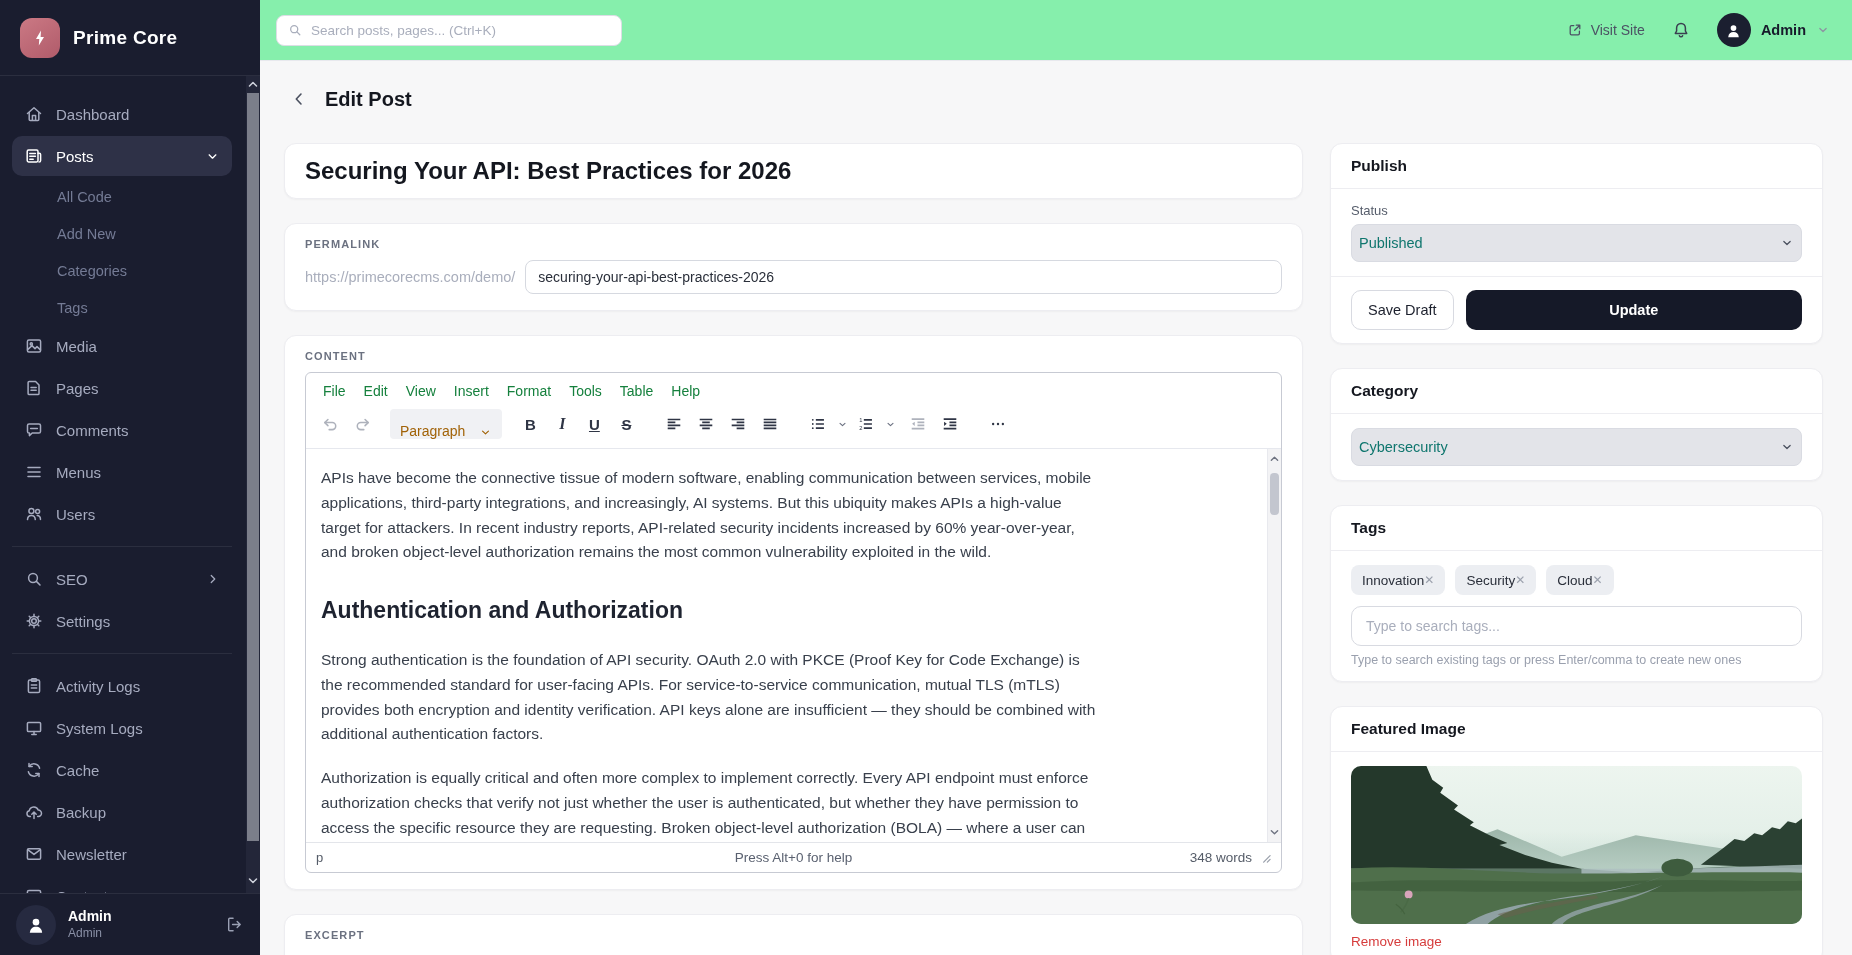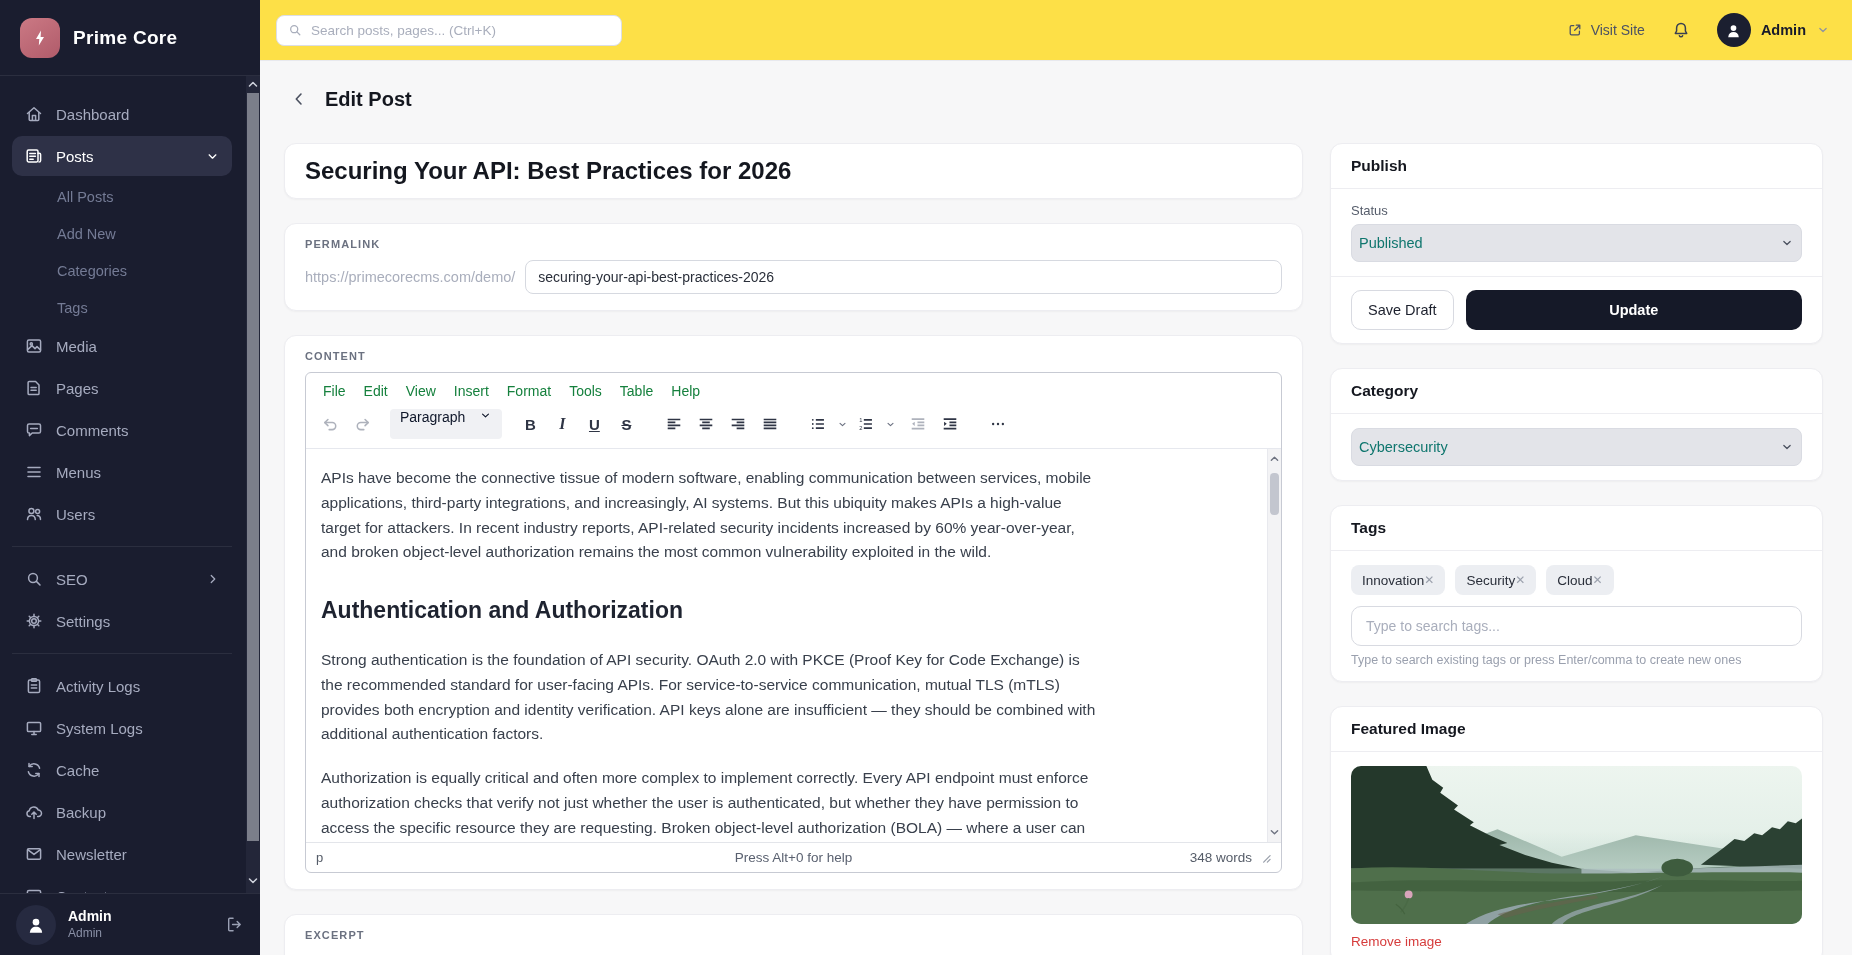--- a/index.html
+++ b/index.html
@@ -22,21 +22,21 @@
   .sb-scroll-arrow { position:absolute; left:0; width:14px; height:16px; display:flex; align-items:center; justify-content:center; color:#cfd2dc; }
   .sb-scroll-thumb { position:absolute; left:1px; right:1px; top:17px; height:748px; background:#7b7e8a; }
   .sb-footer { height:62px; flex-shrink:0; border-top:1px solid rgba(255,255,255,.08); display:flex; align-items:center; gap:12px; padding:0 16px; }
   .sb-avatar { width:40px; height:40px; border-radius:50%; background:#262a40; display:flex; align-items:center; justify-content:center; overflow:hidden; flex-shrink:0; }
   .sb-user-name { color:#fff; font-size:14px; font-weight:600; line-height:1.25; }
   .sb-user-role { color:#8a90a6; font-size:12px; line-height:1.25; }
   .sb-logout { margin-left:auto; color:#9aa0b4; display:flex; cursor:pointer; }
 
   
   .main { flex:1; min-width:0; display:flex; flex-direction:column; }
-  .topbar { height:61px; flex-shrink:0; background:#fde047; border-bottom:1px solid #e8e9ee; display:flex; align-items:center; padding:0 22px 0 16px; }
+  .topbar { height:61px; flex-shrink:0; background:#86efac; border-bottom:1px solid #e8e9ee; display:flex; align-items:center; padding:0 22px 0 16px; }
   .searchbox { width:346px; height:31px; border:1px solid #dcdee5; border-radius:8px; display:flex; align-items:center; gap:8px; padding:0 10px; color:#a9aebc; background:#fff; }
   .searchbox input { flex:1; border:none; outline:none; background:transparent; font-size:13.5px; color:#333a46; font-family:"Liberation Sans", sans-serif; }
   .searchbox input::placeholder { color:#a9aebc; }
   .topbar-right { margin-left:auto; display:flex; align-items:center; gap:26px; }
   .visit-site { display:flex; align-items:center; gap:8px; color:#4c5264; font-size:14px; cursor:pointer; }
   .bell-btn { color:#3a4050; display:flex; cursor:pointer; }
   .user-menu { display:flex; align-items:center; gap:10px; cursor:pointer; }
   .tb-avatar { width:34px; height:34px; border-radius:50%; background:#1b1f30; display:flex; align-items:center; justify-content:center; overflow:hidden; }
   .tb-user-name { font-size:14.5px; font-weight:700; color:#171a2b; }
   .tb-chev { color:#8d93a2; display:flex; }
@@ -64,21 +64,21 @@
   .editor { border:1px solid #c7cad3; border-radius:6px; margin-top:10px; overflow:hidden; background:#fff; }
   .mce-menubar { display:flex; align-items:center; padding:7px 8px 2px; }
   .menu-item { padding:3px 9px; font-size:14px; color:#15803d; border-radius:4px; cursor:pointer; }
   .mce-toolbar { display:flex; align-items:center; padding:5px 8px 9px; }
   .tb-btn { min-width:32px; height:30px; display:flex; align-items:center; justify-content:center; color:#2f3545; border-radius:4px; cursor:pointer; }
   .tb-btn.muted { color:#aeb2bc; }
   .tb-glyph { font-size:15px; font-weight:700; }
   .tb-glyph.italic { font-family:"Liberation Serif", serif; font-style:italic; font-size:16px; }
   .tb-glyph.underline { text-decoration:underline; }
   .tb-glyph.strike { text-decoration:line-through; }
-  .format-select { height:30px; min-width:106px; background:#f0f1f4; border-radius:4px; display:flex; align-items:flex-start; justify-content:space-between; gap:14px; padding:0 10px; font-size:14px; color:#0f172a; margin:0 12px 0 12px; cursor:pointer; }
+  .format-select { height:30px; min-width:106px; background:#f0f1f4; border-radius:4px; display:flex; align-items:flex-end; justify-content:space-between; gap:14px; padding:0 10px; font-size:14px; color:#a16207; margin:0 12px 0 12px; cursor:pointer; }
   .tb-gap { width:16px; }
   .tb-gap-sm { width:4px; }
   .list-chev { width:16px; height:30px; display:flex; align-items:center; justify-content:center; color:#6a7080; cursor:pointer; }
 
   .mce-content { position:relative; height:394px; overflow:hidden; border-top:1px solid #e6e8ee; }
   .mce-body { padding:17px 40px 0 15px; max-width:835px; font-size:15.5px; line-height:1.6; color:#39404c; }
   .mce-body p { margin-bottom:19px; }
   .mce-body h2 { font-size:23px; font-weight:800; color:#1e2330; margin:27px 0 19px; }
   .mce-scrollbar { position:absolute; top:0; right:0; bottom:0; width:14px; background:#f3f3f5; border-left:1px solid #e8e9ee; }
   .mce-scroll-arrow { position:absolute; left:0; width:13px; height:15px; display:flex; align-items:center; justify-content:center; color:#6d7280; }
@@ -149,21 +149,21 @@
             </svg>
           </span>
         <span>Posts</span>
         <span class="chev">
             <svg class="ic" width="15" height="15" viewBox="0 0 20 20" fill="none" stroke="currentColor" stroke-width="1.8" stroke-linecap="round" stroke-linejoin="round">
               <path d="M5.5 7.8 L10 12.2 L14.5 7.8"></path>
             </svg>
           </span>
       </div>
       <div class="sub-item">
-          <span>All Posts</span>
+          <span>All Code</span>
         </div>
       <div class="sub-item">
           <span>Add New</span>
         </div>
       <div class="sub-item">
           <span>Categories</span>
         </div>
       <div class="sub-item">
           <span>Tags</span>
         </div>

